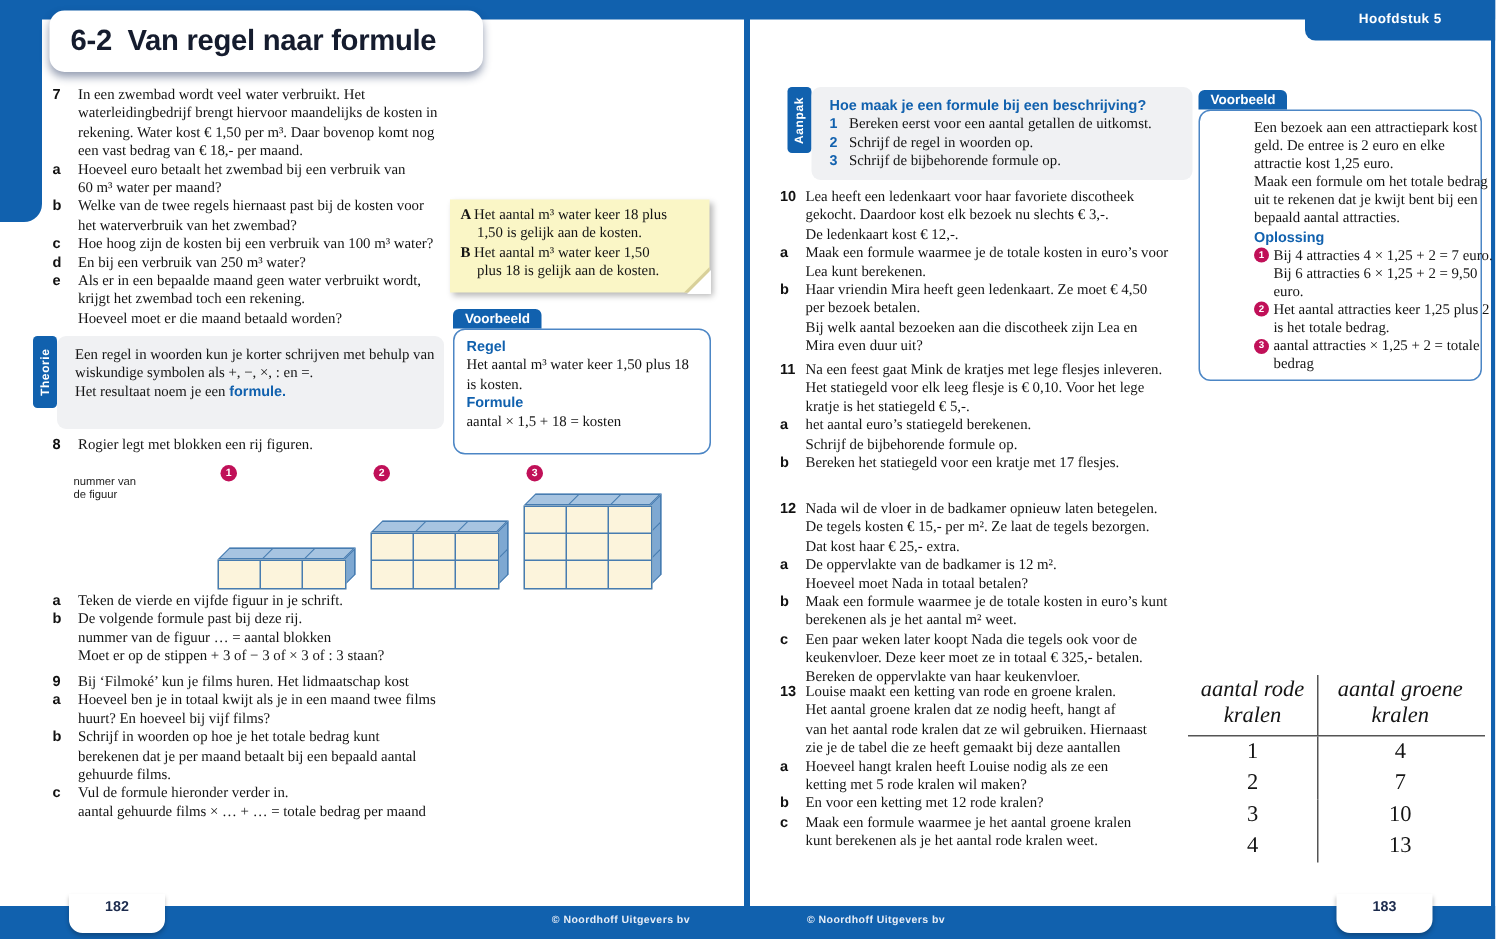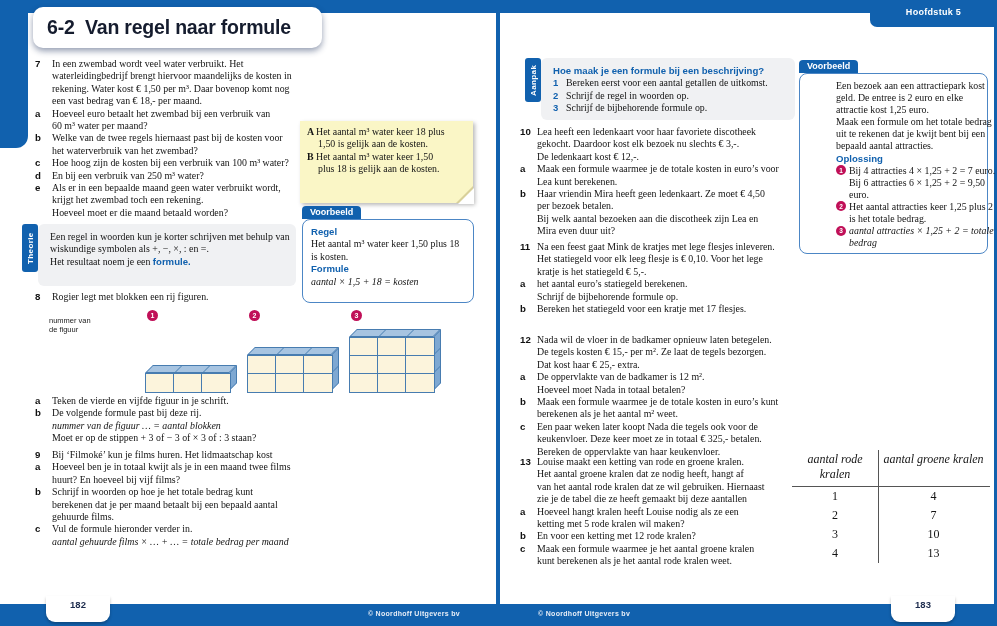--- a/index.html
+++ b/index.html
@@ -1,21 +1,21 @@
 <!DOCTYPE html>
 <html><head>
 <meta charset="utf-8">
 <style>
   html,body{margin:0;padding:0;background:#fff;}
   #page{position:relative;width:997px;height:626px;background:#ffffff;overflow:hidden;
         font-family:"Liberation Serif",serif;font-size:9.9px;color:#141414;}
   .abs{position:absolute;}
   .blue{background:#1161ae;}
   .line{line-height:12.4px;white-space:nowrap;}
-  .it{font-style:italic;}
+  .it{}
   .bd{font-weight:bold;}
   .bb{font-weight:bold;color:#1161ae;font-family:"Liberation Sans",sans-serif;font-size:9.6px;}
   .ex-item{display:flex;}
   .ex-label{width:17px;flex:none;font-family:"Liberation Sans",sans-serif;font-weight:bold;
             font-size:9.7px;line-height:12.4px;color:#111;}
   .ex-lines{flex:1;}
   
   #top-bar{left:0;top:0;width:997px;height:13px;}
   #chapter-tab{left:870;top:0;}
   #chapter-tab{left:870px;top:0;width:127px;height:27px;border-radius:0 0 0 7px;
@@ -65,21 +65,21 @@
   .fig-caption{position:absolute;font:7.5px "Liberation Sans",sans-serif;color:#222;line-height:9px;}
   .blk-grid{position:absolute;display:grid;border:1px solid #477cb0;background:#fcf4dc;}
   .blk-cell{background:#fcf4dc;box-sizing:border-box;}
   .blk-top{position:absolute;background:#a7c4e1;border:1px solid #477cb0;box-sizing:border-box;
            transform:skewX(-45deg);transform-origin:bottom left;}
   .blk-side{position:absolute;background:#7ea8d2;border:1px solid #477cb0;box-sizing:border-box;
             transform:skewY(-45deg);transform-origin:left top;}
   .blk-vline{position:absolute;top:0;bottom:0;width:1px;background:#477cb0;}
   .blk-hline{position:absolute;left:0;right:0;height:1px;background:#477cb0;}
   
-  .ktable{position:absolute;font-size:12px;color:#141414;}
+  .ktable{position:absolute;font-size:15px;color:#141414;}
   .krow{display:flex;}
   .kc{text-align:center;padding:2px 0;box-sizing:border-box;}
   .kc1{width:86px;}
   .kc2{width:110px;border-left:1px solid #555;}
   .khead{font-style:italic;border-bottom:1px solid #555;}
   .khead .kc{padding-bottom:4px;}
 </style>
 </head>
 <body>
 
@@ -131,21 +131,21 @@
       <div class="ex-item">
         <div class="ex-label">e</div>
         <div class="ex-lines">
           <div class="line">Als er in een bepaalde maand geen water verbruikt wordt,</div>
           <div class="line">krijgt het zwembad toch een rekening.</div>
           <div class="line">Hoeveel moet er die maand betaald worden?</div>
         </div>
       </div>
     </div>
 
-  <div class="note" style="left:300px;top:121px;width:173px;height:82px;">
+  <div class="note" style="left:300px;top:133px;width:173px;height:62px;">
       <div class="line"><span class="bd">A </span>Het aantal m³ water keer 18 plus</div>
       <div class="line" style="padding-left: 11px;">1,50 is gelijk aan de kosten.</div>
       <div class="line"><span class="bd">B </span>Het aantal m³ water keer 1,50</div>
       <div class="line" style="padding-left: 11px;">plus 18 is gelijk aan de kosten.</div>
     </div>
 
   <div class="abs" style="left:22px;top:224px;width:275px;height:62px;">
     <div class="vtab" style="left:0;top:0;width:16px;height:48px;">Theorie</div>
     <div class="gbox" style="left:16px;top:0;width:258px;height:62px;">
         <div class="line">Een regel in woorden kun je korter schrijven met behulp van</div>

